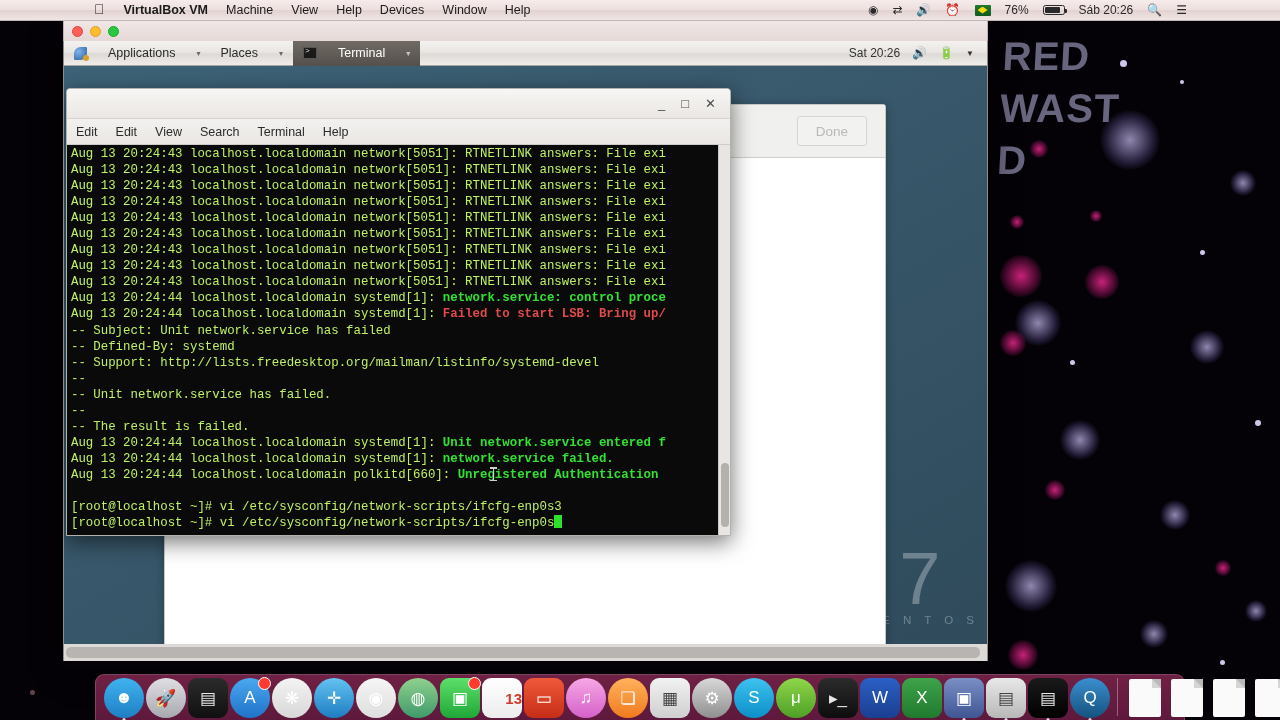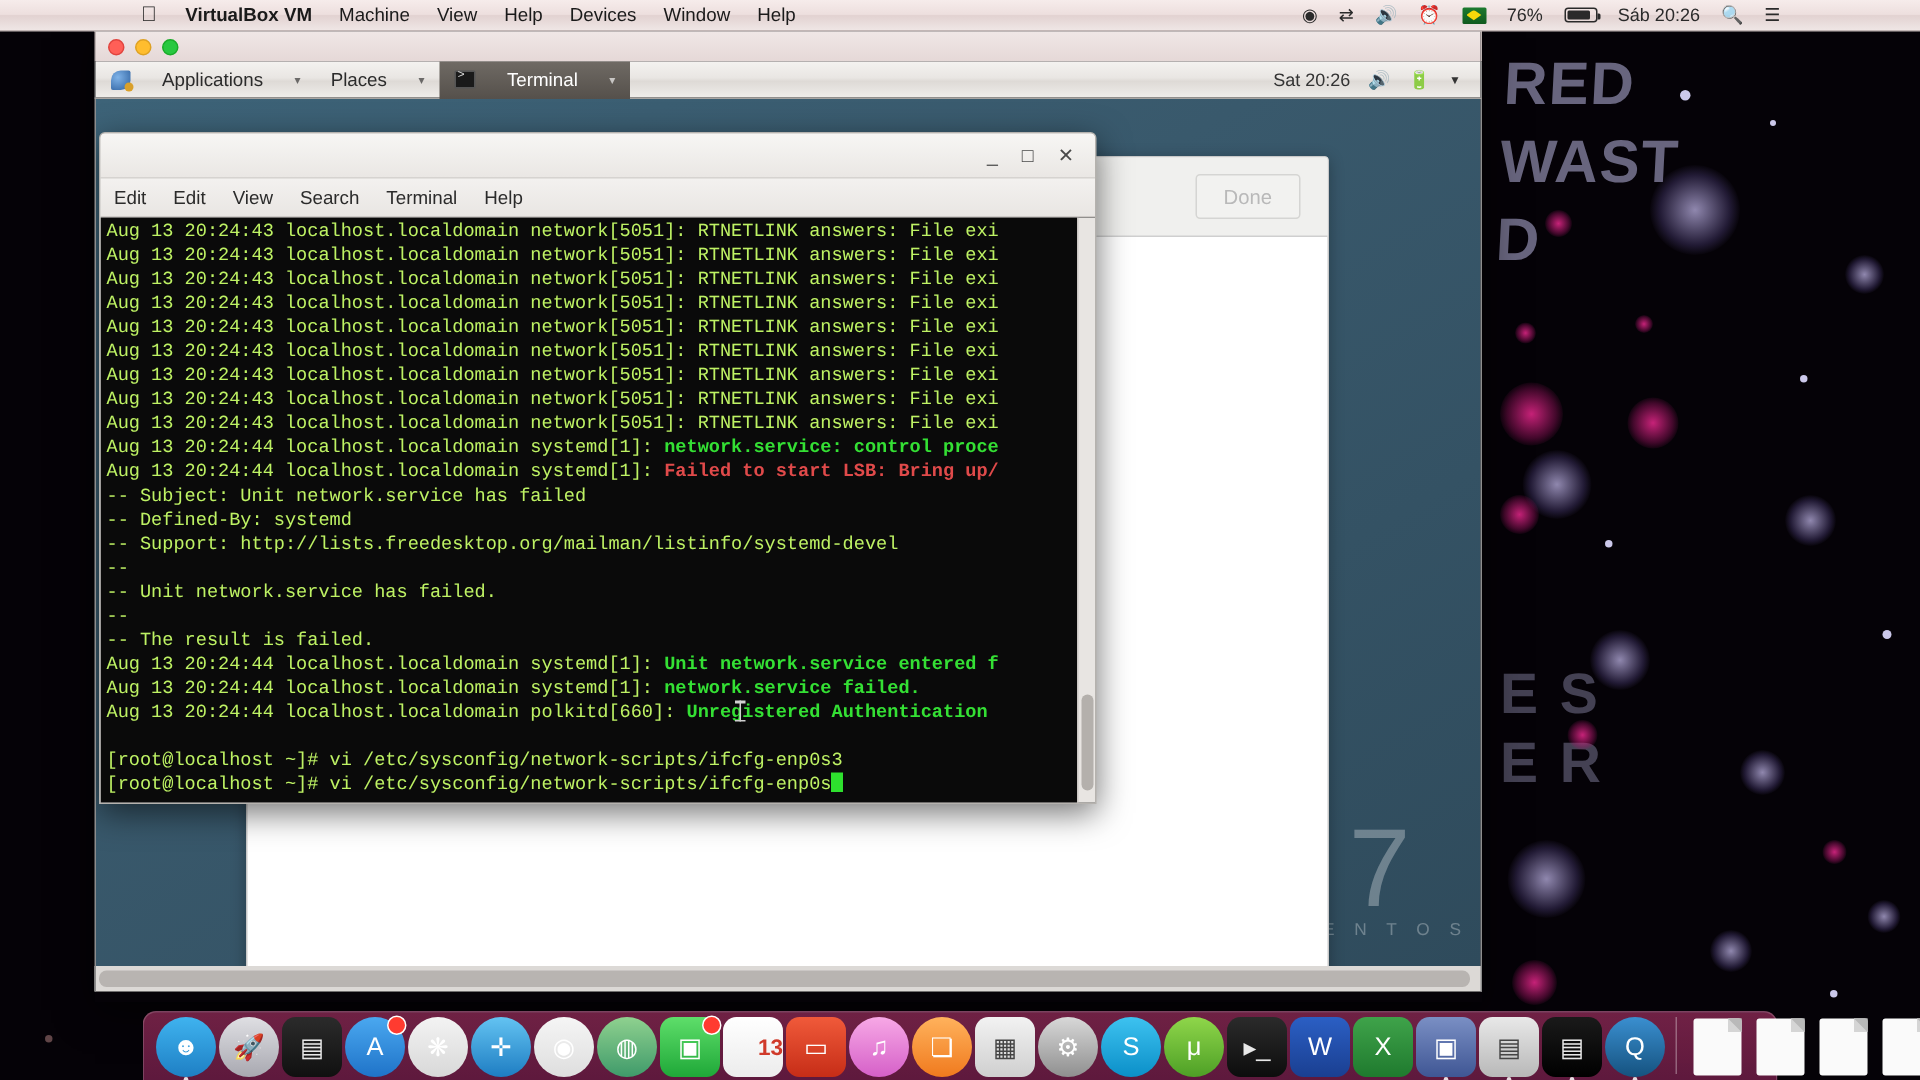--- a/index.html
+++ b/index.html
@@ -336,22 +336,20 @@
     border-style:solid; border-color:#d5d5d5 #b9b9b9;
   }
 </style>
 </head>
 <body>
 
 <div id="wallpaper">
   <div id="wp-text">RED
 WAST
 D</div>
-  <div id="wp-text2">E S
-E R</div>
   <div class="wp-glow" style="left:1100px;top:110px;width:60px;height:60px;"></div>
   <div class="wp-glow" style="left:1015px;top:300px;width:46px;height:46px;"></div>
   <div class="wp-glow" style="left:1190px;top:330px;width:34px;height:34px;"></div>
   <div class="wp-glow" style="left:1230px;top:170px;width:26px;height:26px;"></div>
   <div class="wp-glow" style="left:1060px;top:420px;width:40px;height:40px;"></div>
   <div class="wp-glow" style="left:1160px;top:500px;width:30px;height:30px;"></div>
   <div class="wp-glow" style="left:1005px;top:560px;width:52px;height:52px;"></div>
   <div class="wp-glow" style="left:1245px;top:600px;width:22px;height:22px;"></div>
   <div class="wp-glow" style="left:1140px;top:620px;width:28px;height:28px;"></div>
   <div class="wp-pink" style="left:1030px;top:140px;width:18px;height:18px;"></div>

